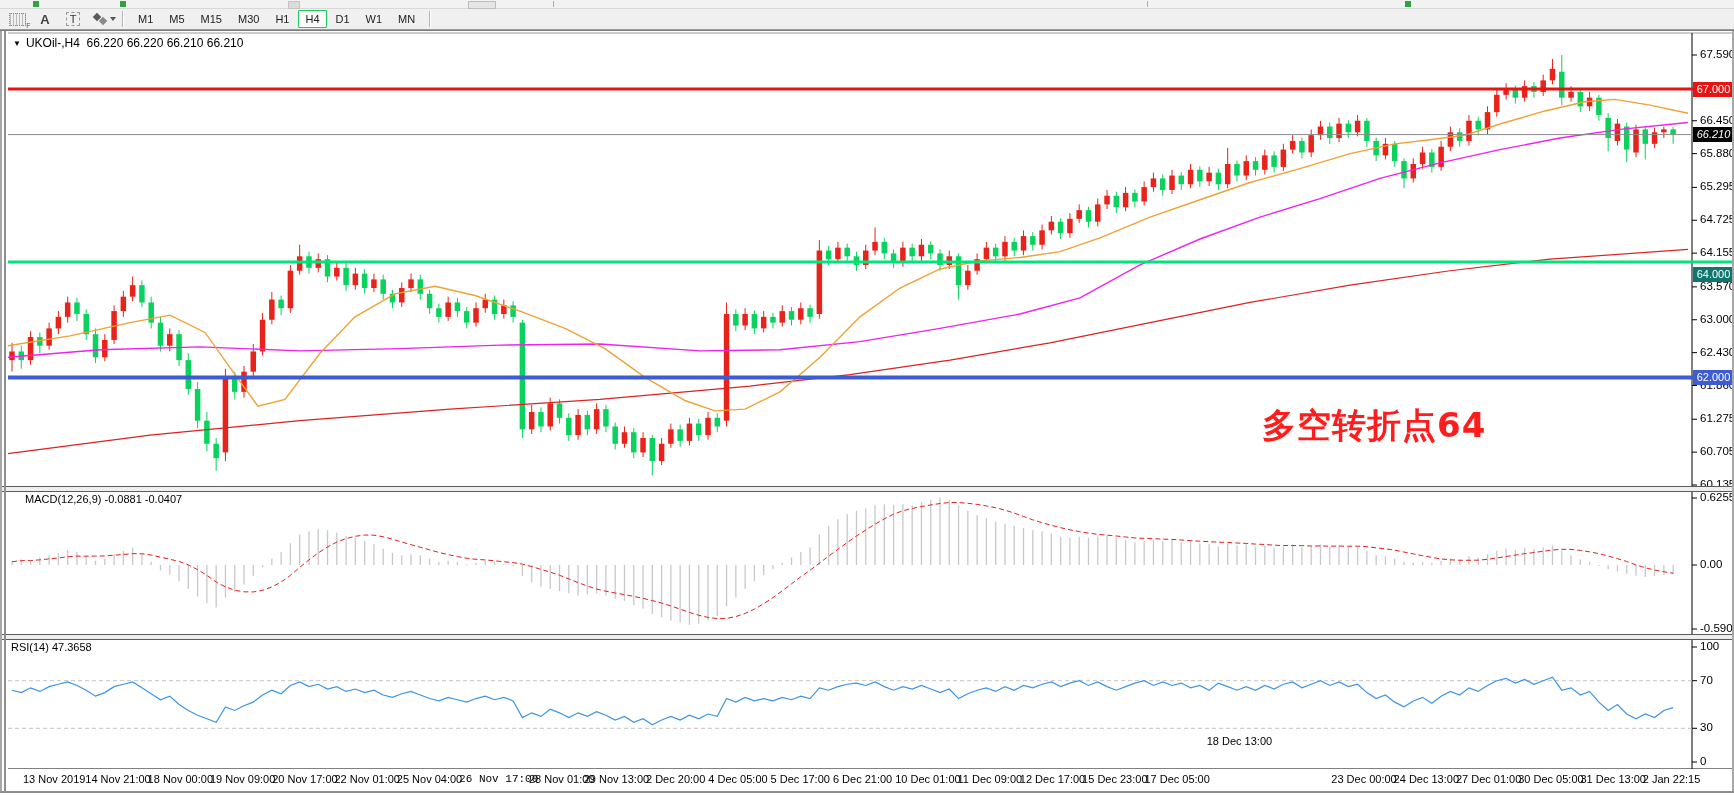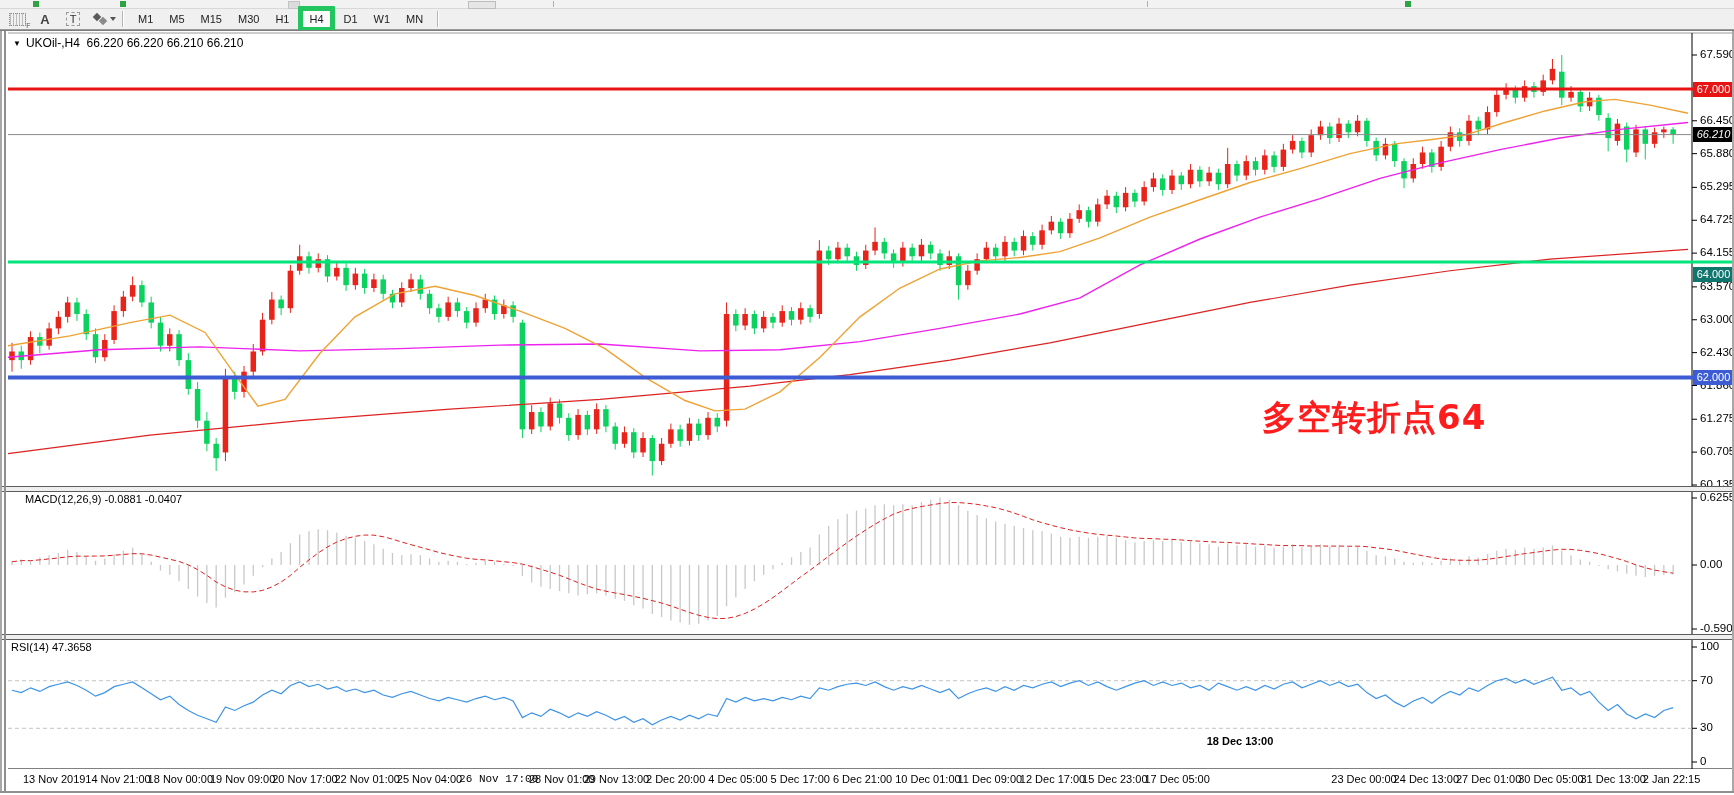--- a/index.html
+++ b/index.html
@@ -14,32 +14,32 @@
   .icon-grid{width:15px;height:11px;border:1px dotted #8a8a8a;position:relative;background:
     repeating-linear-gradient(90deg,#bbb 0 1px,transparent 1px 3px);}
   .icon-grid span{position:absolute;right:-6px;bottom:-4px;font-size:7px;color:#555;}
   .icon-a{font-weight:bold;font-size:13px;}
   .icon-t{border:1px dashed #999;padding:0 3px;font-size:11px;line-height:12px;color:#333;}
   .icon-shapes{position:relative;width:26px;}
   .diam{width:6px;height:6px;background:#5a5a5a;transform:rotate(45deg);position:absolute;}
   .caret{width:0;height:0;border-left:3px solid transparent;border-right:3px solid transparent;border-top:4px solid #555;position:absolute;right:0;top:6px;}
   .tb-sep{width:1px;height:16px;background:#b5b5b5;border-right:1px solid #fff;margin:0 6px;}
   .tf-btn{font-size:11px;color:#222;padding:2px 6px;margin:0 1px;border:1px solid transparent;border-radius:1px;cursor:default;}
-  .tf-btn.active{background:#fbfbfb;border:5px solid #22c55e;}
+  .tf-btn.active{background:#fbfbfb;border:1px solid #22c55e;}
   
   #chartwin{position:absolute;left:0;top:30px;width:1734px;height:765px;background:#fff;border-top:1px solid #7d7d7d;}
   .win-edge-l1{position:absolute;left:0;top:0;width:2px;height:762px;background:#a8a8a8;}
   .win-edge-l2{position:absolute;left:4px;top:0;width:2px;height:762px;background:#8f8f8f;}
   .win-edge-r{position:absolute;left:1732px;top:0;width:2px;height:762px;background:#a8a8a8;}
   .win-edge-b{position:absolute;left:0;top:760px;width:1734px;height:2px;background:#8f8f8f;}
   #overlay-title{position:absolute;left:13px;top:5px;font-size:12px;color:#000;white-space:pre;}
   #overlay-title .tri{font-size:8px;vertical-align:1px;margin-right:5px;}
   #macd-label{position:absolute;left:25px;top:462px;font-size:11px;color:#000;}
   #rsi-label{position:absolute;left:11px;top:610px;font-size:11px;color:#000;}
-  #annotation{position:absolute;left:1262px;top:364px;font-size:34px;font-weight:bold;color:#ff1c1c;
+  #annotation{position:absolute;left:1262px;top:372px;font-size:34px;font-weight:bold;color:#ff1c1c;
     font-family:"DejaVu Sans",sans-serif;letter-spacing:1px;white-space:nowrap;}
   .px-label{position:absolute;left:1700px;font-size:11.5px;color:#000;width:44px;}
   .px-badge{position:absolute;left:1693px;width:41px;height:15px;font-size:11px;color:#fff;text-align:center;line-height:15px;}
   .t-label{position:absolute;top:740px;font-size:11px;color:#000;white-space:nowrap;padding-left:18px;}
   .sep-band{position:absolute;left:0;width:1734px;height:4px;background:#efefef;border-top:1px solid #5c5c5c;border-bottom:1px solid #5c5c5c;}
   #timeaxis-band{position:absolute;left:0;top:738px;width:1734px;height:22px;background:#fff;}
   svg{position:absolute;left:0;top:0;}
 </style>
 </head>
 <body>
@@ -747,21 +747,21 @@
       <div class="t-label" style="left: 565.7px; top: 742px;">29 Nov 13:00</div>
       <div class="t-label" style="left: 628px; top: 742px;">2 Dec 20:00</div>
       <div class="t-label" style="left: 690.3px; top: 742px;">4 Dec 05:00</div>
       <div class="t-label" style="left: 752.6px; top: 742px;">5 Dec 17:00</div>
       <div class="t-label" style="left: 814.9px; top: 742px;">6 Dec 21:00</div>
       <div class="t-label" style="left: 877.2px; top: 742px;">10 Dec 01:00</div>
       <div class="t-label" style="left: 939.5px; top: 742px;">11 Dec 09:00</div>
       <div class="t-label" style="left: 1001.8px; top: 742px;">12 Dec 17:00</div>
       <div class="t-label" style="left: 1064.1px; top: 742px;">15 Dec 23:00</div>
       <div class="t-label" style="left: 1126.4px; top: 742px;">17 Dec 05:00</div>
-      <div class="t-label" style="left: 1188.7px; top: 704px; font-weight: bold;">18 Dec 13:00</div>
+      <div class="t-label" style="left: 1188.7px; top: 704px;">18 Dec 13:00</div>
       <div class="t-label" style="left: 1251px; top: 742px; margin-top: 35px;">19 Dec 21:00</div>
       <div class="t-label" style="left: 1313.3px; top: 742px;">23 Dec 00:00</div>
       <div class="t-label" style="left: 1375.6px; top: 742px;">24 Dec 13:00</div>
       <div class="t-label" style="left: 1437.9px; top: 742px;">27 Dec 01:00</div>
       <div class="t-label" style="left: 1500.2px; top: 742px;">30 Dec 05:00</div>
       <div class="t-label" style="left: 1562.5px; top: 742px;">31 Dec 13:00</div>
       <div class="t-label" style="left: 1624.8px; top: 742px;">2 Jan 22:15</div>
     </div>
 </div>
 

